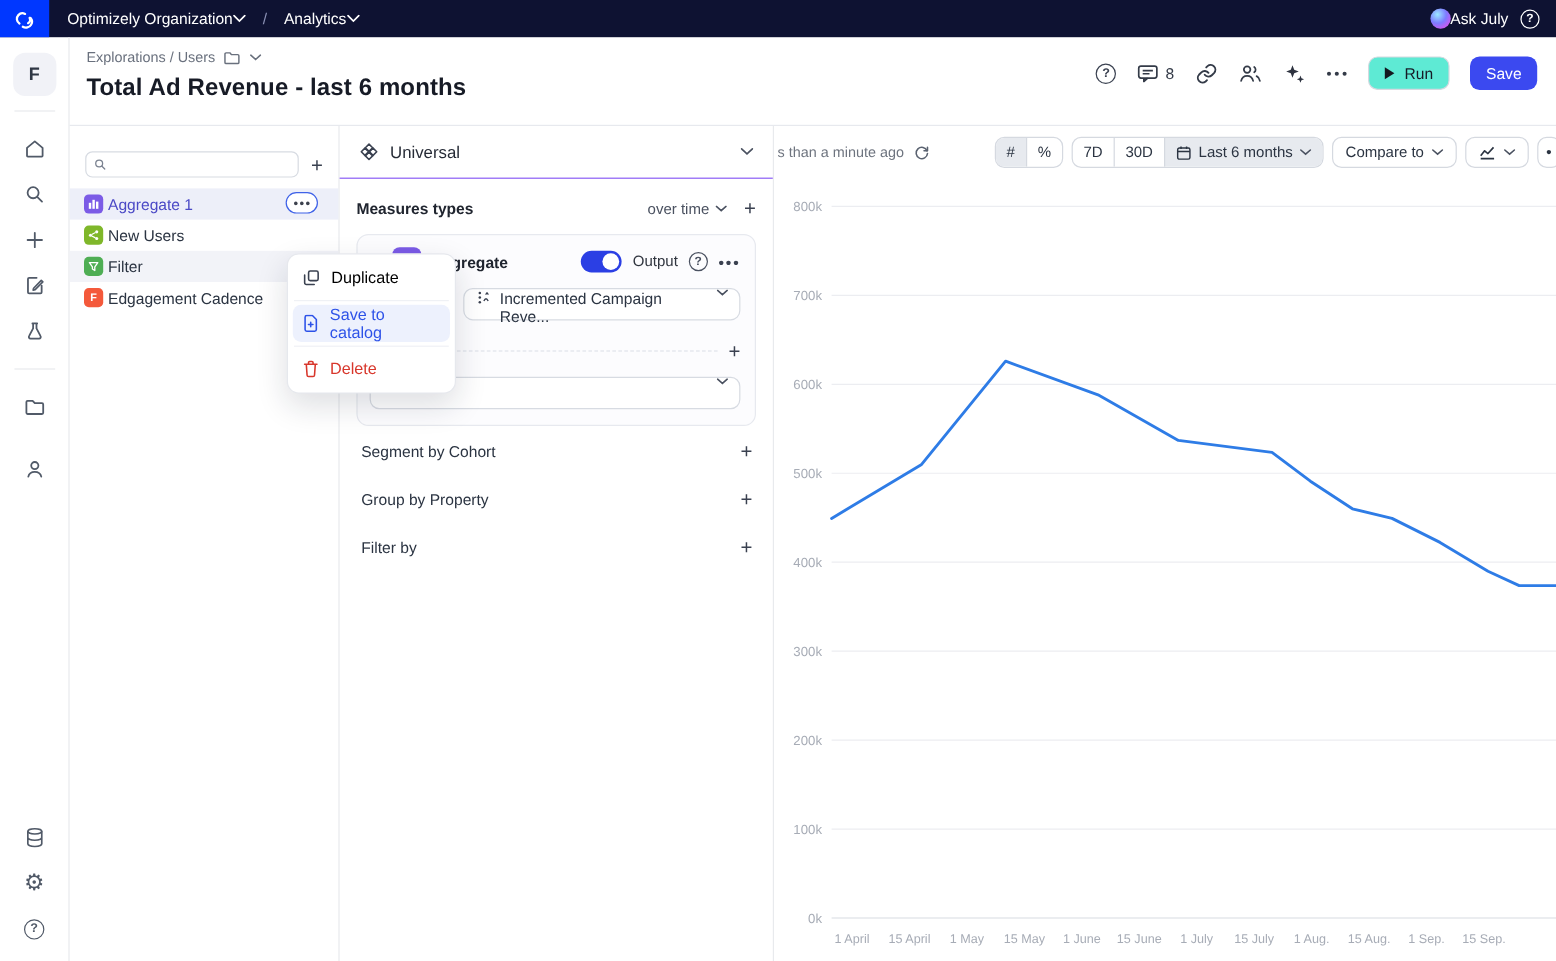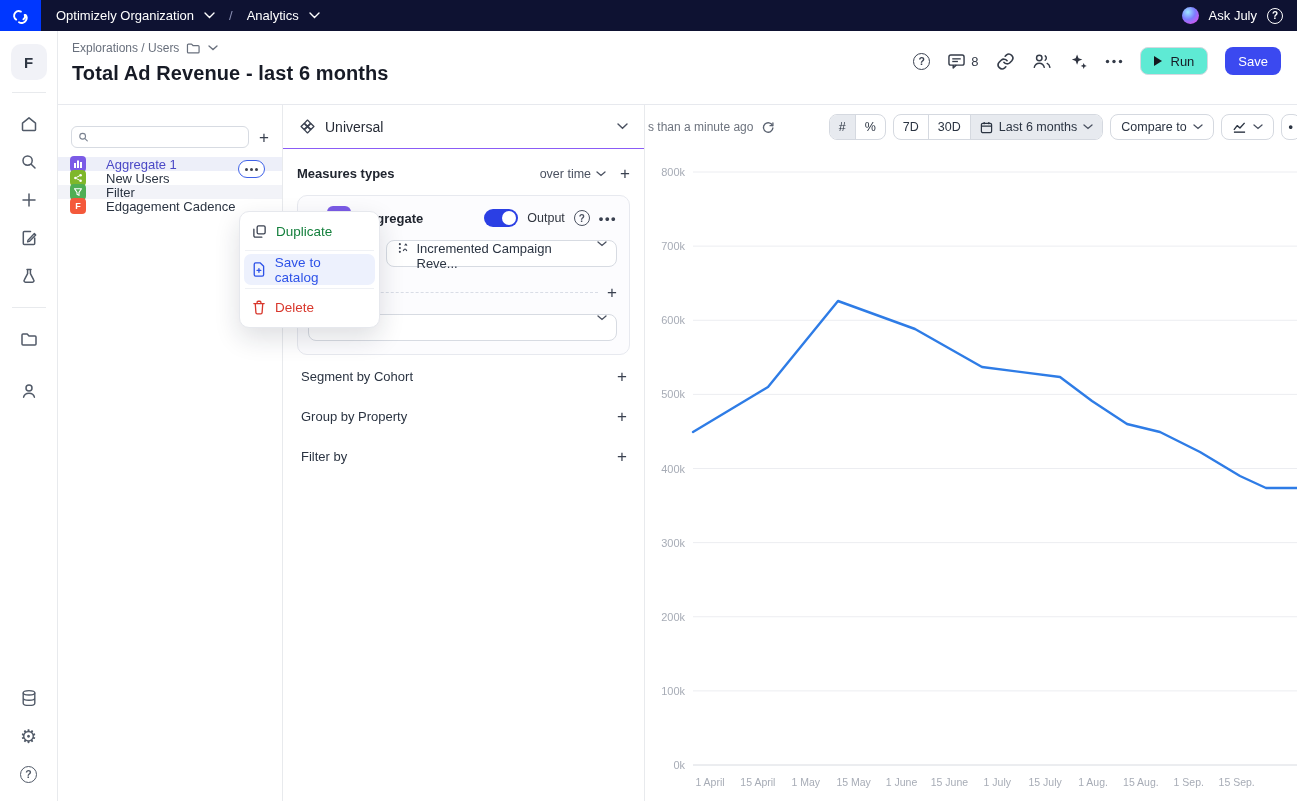--- a/index.html
+++ b/index.html
@@ -2,21 +2,21 @@
 <html><head>
 <meta charset="utf-8">
 <style>
   * { box-sizing: border-box; margin: 0; padding: 0; }
   html,body { width:1297px; height:801px; overflow:hidden; background:#fff;
     font-family:"Liberation Sans", sans-serif; color:#2B3442; }
 
   
   .topbar { height:31px; background:#0E1232; display:flex; align-items:center; color:#fff; font-size:13px; }
   .logo-box { width:41px; height:31px; background:#0037FF; display:flex; align-items:center; justify-content:center; }
-  .tb-item { display:flex; align-items:center; gap:10px; cursor:default; }
+  .tb-item { display:flex; align-items:center; gap:0; cursor:default; }
   .tb-org { margin-left:15px; }
   .tb-slash { margin:0 14px; color:#8B91B5; }
   .tb-right { margin-left:auto; display:flex; align-items:center; gap:10px; padding-right:14px; }
   .orb { width:17px; height:17px; border-radius:50%;
     background: radial-gradient(circle at 35% 30%, #9BE8FF 0%, #7D7BFF 45%, #C65CF2 75%, #8E4DE8 100%); }
   .chev { display:inline-block; }
   .chev svg { display:block; }
 
   
   .shell { display:flex; height:770px; }
@@ -47,34 +47,34 @@
   
   .blocks-panel { width:225px; flex:0 0 225px; border-right:1px solid #E8EAED; padding-top:10px; }
   .tabs { display:flex; gap:15px; padding:0 13px; border-bottom:1px solid #EDEFF2; }
   .tab { font-size:12px; color:#5A6270; padding-bottom:9px; cursor:pointer; border-bottom:2px solid transparent; }
   .tab.active { color:#1F2430; font-weight:600; border-bottom-color:#3B49F0; }
   .search-row { display:flex; align-items:center; gap:10px; padding:11px 13px 9px 13px; }
   .search-box { flex:1; height:22px; border:1px solid #D7DBE2; border-radius:6px; display:flex; align-items:center; padding:0 6px; gap:5px; background:#fff; }
   .search-box input { border:none; outline:none; width:100%; font-size:12px; font-family:inherit; background:transparent; }
   .plus-btn { font-size:17px; color:#3A4150; font-weight:400; cursor:pointer; line-height:1; }
   .blk-list { padding:0 0; }
-  .blk-item { height:14px; display:flex; align-items:center; gap:20px; padding:0 12px; font-size:13px; color:#2B3442; position:relative; cursor:pointer; }
+  .blk-item { height:26px; display:flex; align-items:center; gap:4px; padding:0 12px; font-size:13px; color:#2B3442; position:relative; cursor:pointer; }
   .blk-item.selected { background:#EDEFF9; color:#4B49C6; font-weight:500; }
   .blk-item.hovered { background:#F2F3F8; }
   .blk-ic { width:16px; height:16px; border-radius:4px; display:flex; align-items:center; justify-content:center; flex:0 0 16px;
     color:#fff; font-size:9px; font-weight:700; }
   .dots-pill { position:absolute; right:17px; top:3px; width:27px; height:18px; border-radius:10px; background:#fff;
     border:1.5px solid #3F62E8; display:flex; align-items:center; justify-content:center; gap:2px; cursor:pointer; }
   .dots-pill i { width:3px; height:3px; border-radius:50%; background:#3C414D; }
 
   
   .ctx-menu { position:absolute; left:239px; top:211px; width:141px; background:#fff; border:1px solid #E6E8ED; border-radius:10px;
     box-shadow:0 10px 26px rgba(23,28,48,.14); padding:4px; z-index:60; }
   .ctx-item { height:31px; display:flex; align-items:center; gap:9px; padding:0 8px; font-size:13.5px; border-radius:7px; cursor:pointer; }
-  .ctx-item.duplicate { color:#15803d; }
+  .ctx-item.duplicate { color:#000000; }
   .ctx-item.save { color:#2D52E8; background:#EDF1FD; }
   .ctx-item.delete { color:#D8372C; }
   .ctx-sep { height:1px; background:#EFF1F5; margin:3px 1px; }
 
   
   .config-panel { width:362px; flex:0 0 362px; border-right:1px solid #E8EAED; }
   .cfg-header { height:44px; display:flex; align-items:center; gap:9px; padding:0 16px; border-bottom:1px solid #8b5cf6;
     font-size:14px; color:#262B36; font-weight:500; }
   .cfg-header .chev { margin-left:auto; }
   .cfg-body { padding:16px 14px 0 14px; }

